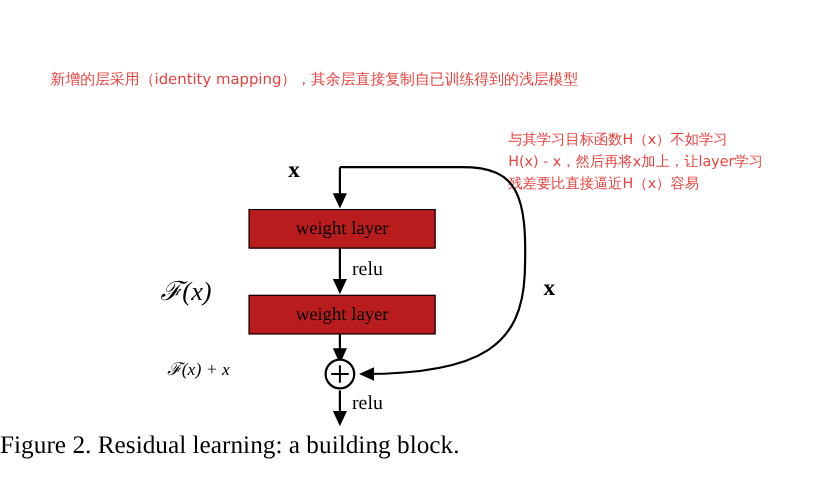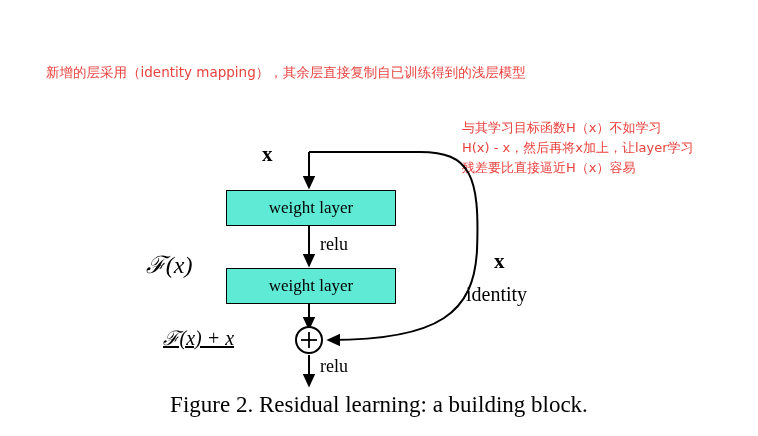--- a/index.html
+++ b/index.html
@@ -31,21 +31,21 @@
   #annot-right {
     left: 441px;
     top: 118px;
     font-size: 13px;
     line-height: 1.52;
     margin-left: 21px;
   }
   .box {
     position: absolute;
     border: 1.6px solid #000000;
-    background: #5eead4;
+    background: #b91c1c;
     display: flex;
     align-items: center;
     justify-content: center;
     font-family: "Liberation Serif", serif;
     font-size: 17px;
     color: #000000;
   }
   #box-weight-1 {
     left: 226px;
     top: 190px;
@@ -70,25 +70,24 @@
     font-weight: bold;
   }
   #lbl-fx {
     left: 146px;
     top: 235px;
     font-size: 24px;
     font-style: italic;
     margin-top: 12px;
   }
   #lbl-fx-plus-x {
-    left: 163px;
+    left: 152px;
     top: 324px;
-    font-size: 20px;
+    font-size: 16px;
     font-style: italic;
-    text-decoration: underline;
   }
   #lbl-relu-1 {
     left: 320px;
     top: 234px;
     font-size: 18px;
   }
   #lbl-relu-2 {
     left: 320px;
     top: 356px;
     font-size: 18px;
@@ -102,21 +101,20 @@
   #lbl-identity {
     left: 466px;
     top: 283px;
     font-size: 20px;
   }
   #caption {
     position: absolute;
     left: 0;
     top: 392px;
     width: 758px;
-    text-align: center;
     font-family: "Liberation Serif", serif;
     font-size: 23px;
     color: #000000;
   }
   svg.diagram {
     position: absolute;
     left: 0;
     top: 0;
   }
 </style>
@@ -157,17 +155,16 @@
 
   <div class="box" id="box-weight-1">weight layer</div>
   <div class="box" id="box-weight-2">weight layer</div>
 
   <div class="lbl" id="lbl-x-top">x</div>
   <div class="lbl" id="lbl-fx">ℱ(x)</div>
   <div class="lbl" id="lbl-fx-plus-x">ℱ(x) + x</div>
   <div class="lbl" id="lbl-relu-1">relu</div>
   <div class="lbl" id="lbl-relu-2">relu</div>
   <div class="lbl" id="lbl-x-identity">x</div>
-  <div class="lbl" id="lbl-identity">identity</div>
 
   <div id="caption">Figure 2. Residual learning: a building block.</div>
 
 </div>
 
 </body></html>

